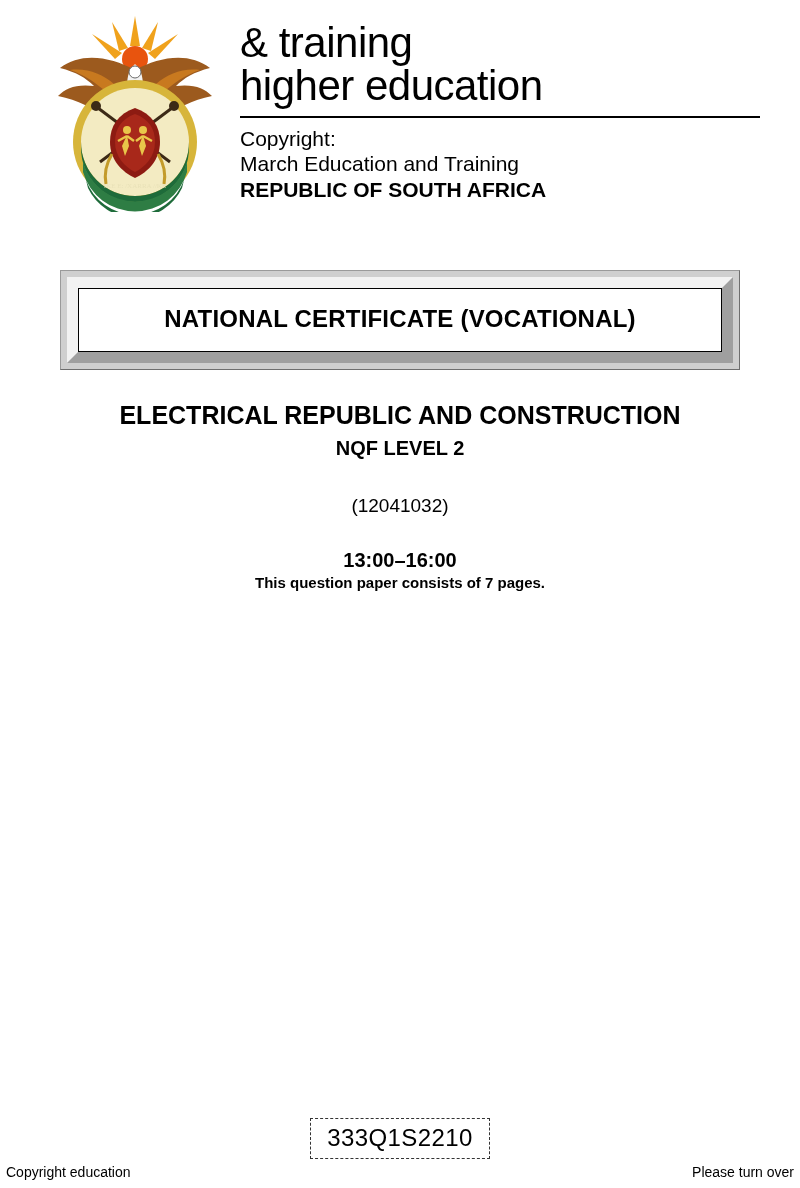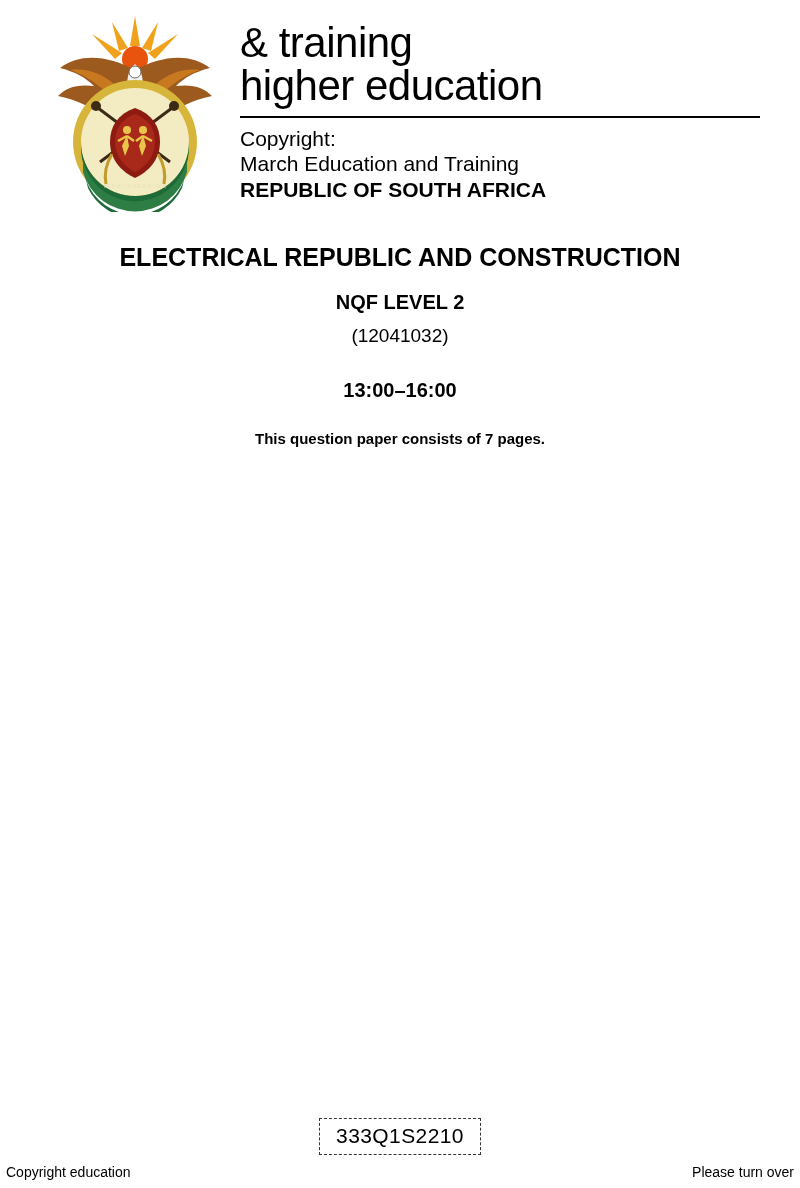--- a/index.html
+++ b/index.html
@@ -110,59 +110,58 @@
   }
   .subject {
     font-size: 25px;
     font-weight: bold;
     line-height: 1.25;
   }
   .level {
     font-size: 20px;
     font-weight: bold;
     line-height: 1.3;
-    margin-top: 16px;
+    margin-top: 4px;
   }
   .code {
     font-size: 19px;
     font-weight: normal;
-    margin-top: 10px;
+    margin-top: 34px;
   }
   .datetime {
     margin-top: 30px;
   }
   .date-line {
     font-size: 20px;
     font-weight: bold;
     line-height: 1.35;
   }
   .time-line {
     font-size: 20px;
     font-weight: bold;
     line-height: 1.35;
   }
   .pages-note {
-    margin-top: 26px;
     font-size: 15px;
     font-weight: bold;
   }
 
   
   .codebox-wrap {
     position: absolute;
     left: 0;
     right: 0;
     top: 1118px;
     display: flex;
     justify-content: center;
   }
   .codebox {
     border: 1px dashed #333333;
     padding: 5px 16px 6px 16px;
-    font-size: 21px;
+    font-size: 24px;
     letter-spacing: 0.4px;
   }
 
   
   .footer {
     position: absolute;
     left: 0;
     right: 0;
     bottom: 8px;
     display: flex;
@@ -232,20 +231,29 @@
     <div class="dept-block">
       <div class="dept-title">&amp; training</div>
       <div class="dept-title">higher education</div>
       <div class="dept-rule"></div>
       <div class="dept-sub1">Copyright:</div>
       <div class="dept-sub2">March Education and Training</div>
       <div class="dept-sub3">REPUBLIC OF SOUTH AFRICA</div>
     </div>
   </div>
 
+  <div class="plaque-wrap">
+    <div class="plaque-outer">
+      <div class="plaque-bevel">
+        <div class="plaque-inner">
+          <div class="plaque-text">NATIONAL CERTIFICATE (VOCATIONAL)</div>
+        </div>
+      </div>
+    </div>
+  </div>
 
   <div class="meta">
     <div class="subject">ELECTRICAL REPUBLIC AND CONSTRUCTION</div>
     <div class="level">NQF LEVEL 2</div>
     <div class="code">(12041032)</div>
     <div class="datetime">
       <div class="time-line">13:00–16:00</div>
     </div>
     <div class="pages-note">This question paper consists of 7 pages.</div>
   </div>

